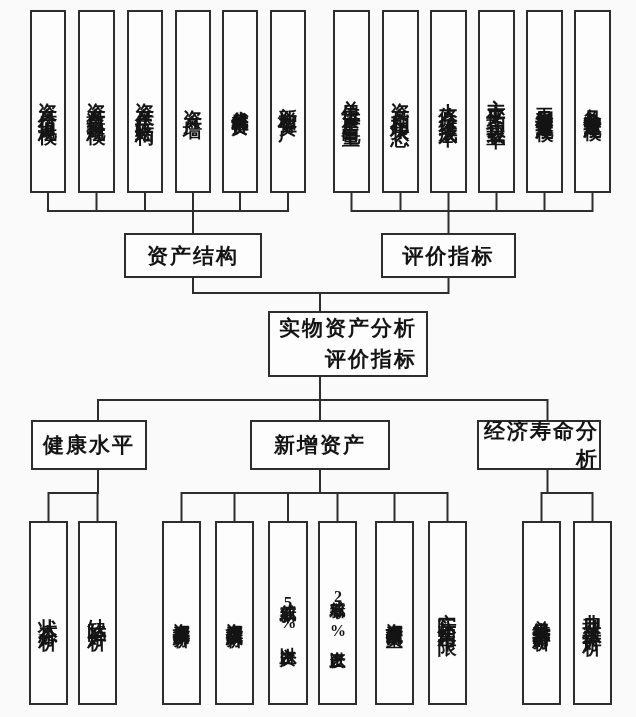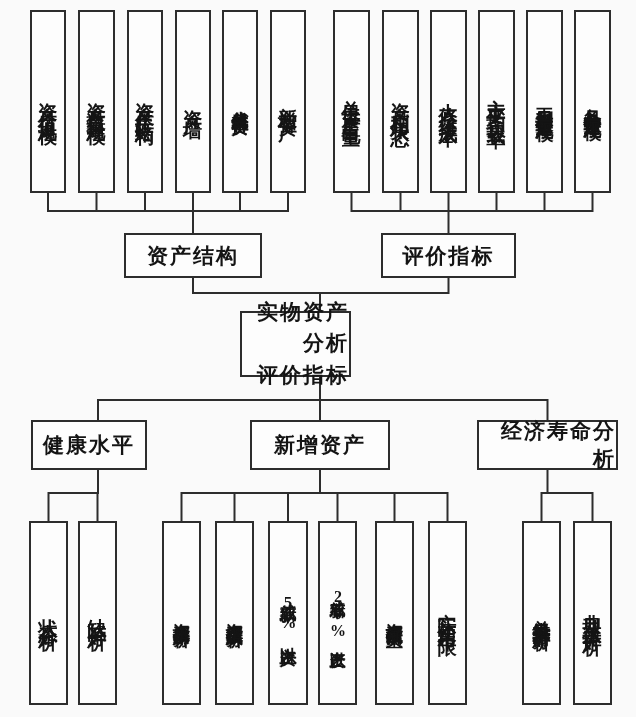--- a/index.html
+++ b/index.html
@@ -81,32 +81,32 @@
     <span class="vtext">备品备件数量规模</span>
   </div>
 
   <div class="hbox" style="left:124px;top:233px;width:138px;height:45px">
     <span>资产结构</span>
   </div>
   <div class="hbox" style="left:381px;top:233px;width:135px;height:45px">
     <span>评价指标</span>
   </div>
 
-  <div class="hbox" style="left:240px;top:311px;width:111px;height:66px">
+  <div class="hbox" style="left:268px;top:311px;width:160px;height:66px">
     <span class="root-label">实物资产分析
 评价指标</span>
   </div>
 
   <div class="hbox" style="left:31px;top:420px;width:116px;height:50px">
     <span>健康水平</span>
   </div>
   <div class="hbox" style="left:250px;top:420px;width:140px;height:50px">
     <span>新增资产</span>
   </div>
-  <div class="hbox" style="left:477px;top:420px;width:141px;height:50px">
+  <div class="hbox" style="left:477px;top:420px;width:124px;height:50px">
     <span>经济寿命分析</span>
   </div>
 
   <div class="vbox row-bottom v-lg" style="left:29px;width:39px">
     <span class="vtext">状态分析</span>
   </div>
   <div class="vbox row-bottom v-lg" style="left:78px;width:39px">
     <span class="vtext">缺陷分析</span>
   </div>
 

